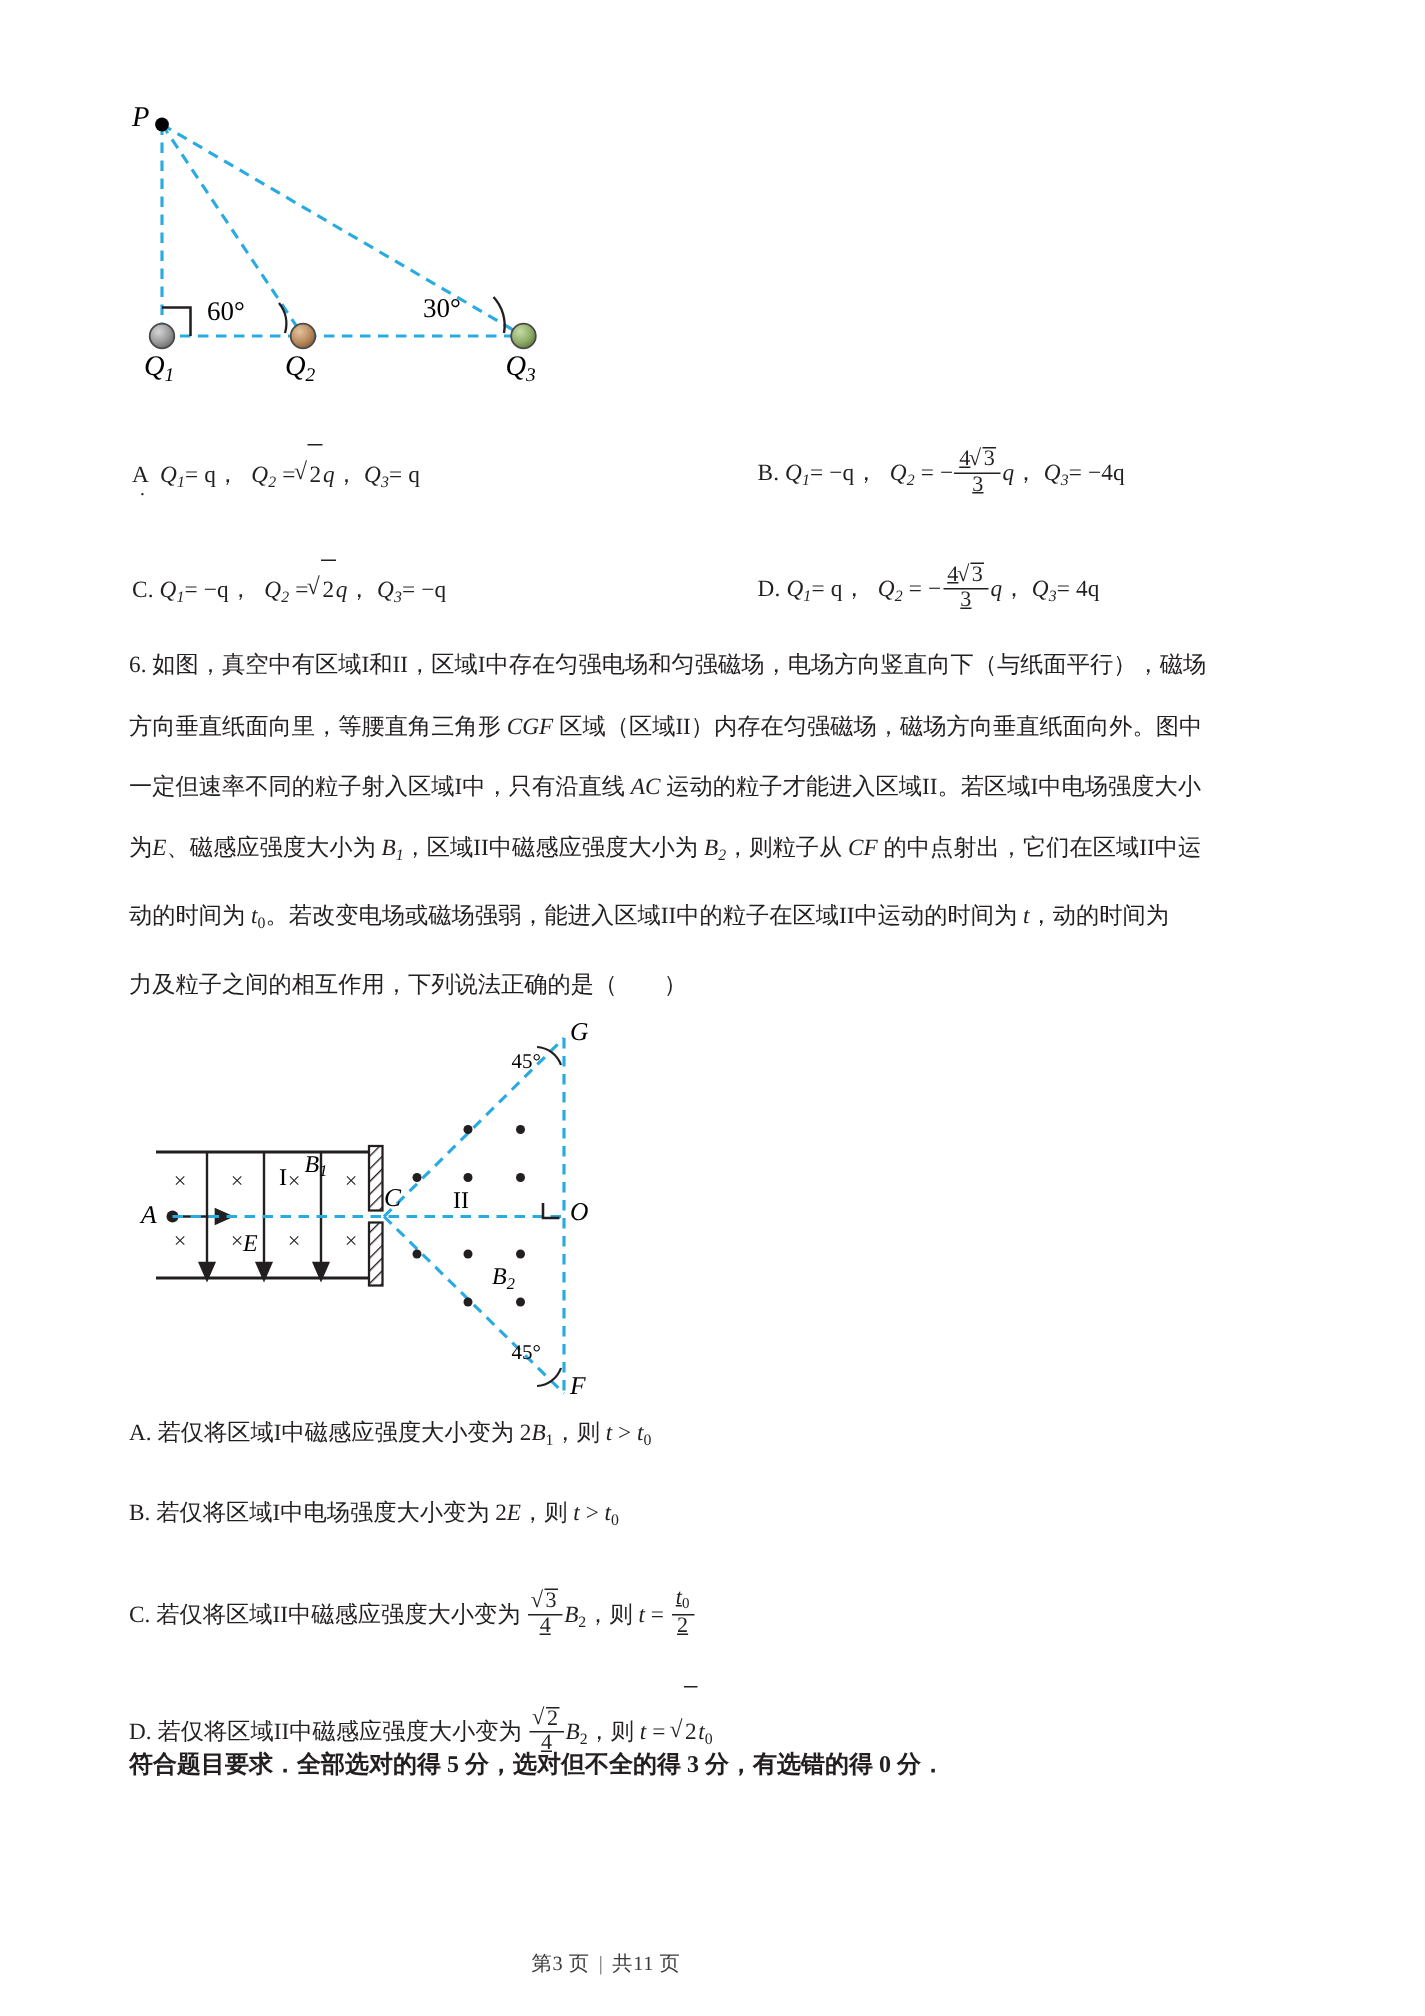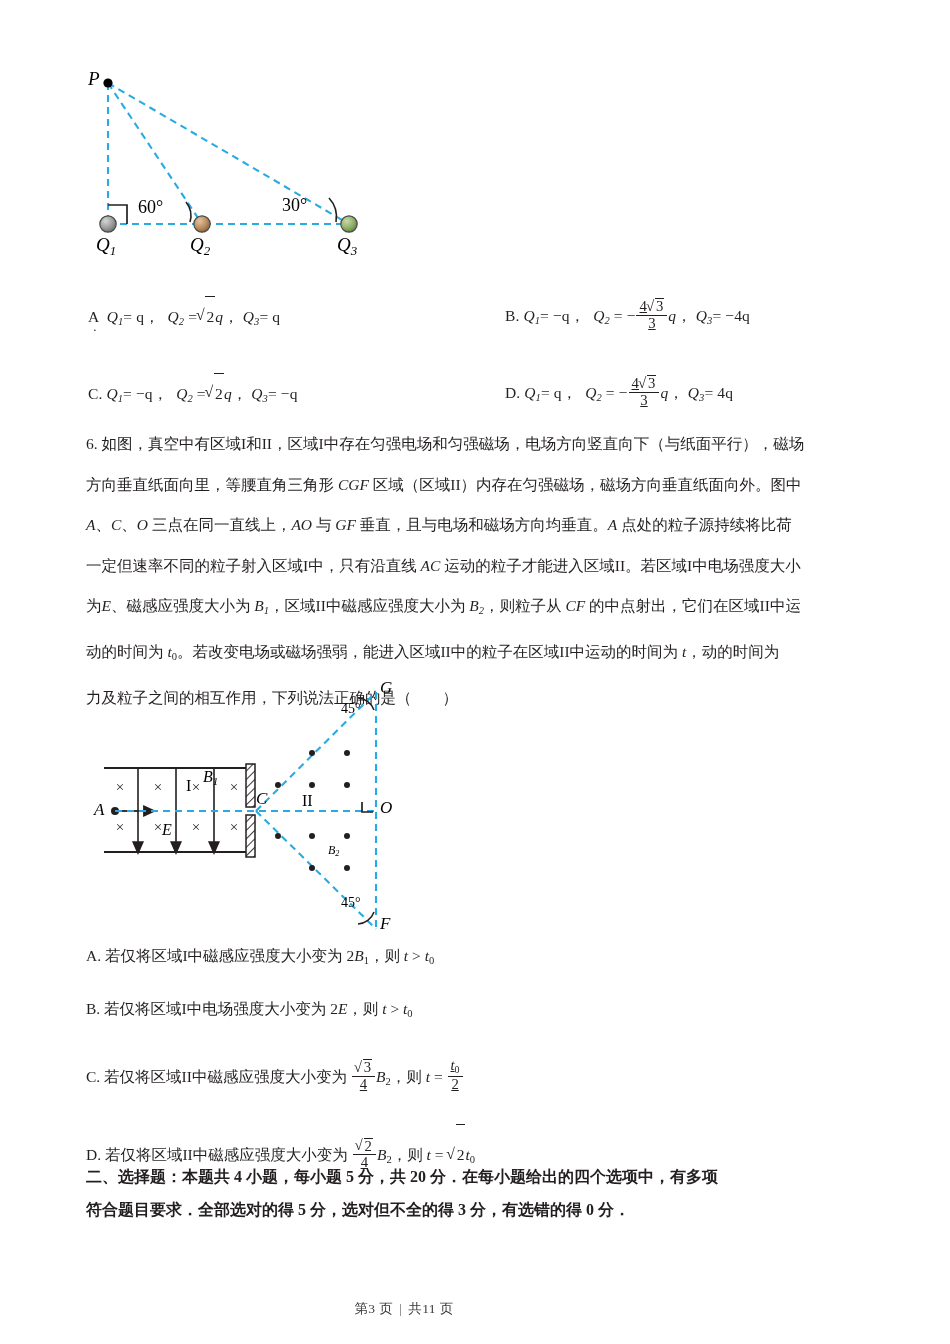--- a/index.html
+++ b/index.html
@@ -228,21 +228,20 @@
       <span class="it">Q</span><span class="sub">1</span><span>= q</span>，&nbsp;
       <span class="it">Q</span><span class="sub">2</span>
       <span>= −</span><span class="frac"><span class="num"><span>4</span><span class="sqrt"><span class="rad">3</span></span></span><span class="den">3</span></span><span class="it">q</span>，
       <span class="it">Q</span><span class="sub">3</span><span>= 4q</span>
     </div>
   </div>
 
   <div id="q6-text">
     <p>6. 如图，真空中有区域I和II，区域I中存在匀强电场和匀强磁场，电场方向竖直向下（与纸面平行），磁场</p>
     <p><span>方向垂直纸面向里，等腰直角三角形 </span><span class="it">CGF</span><span> 区域（区域II）内存在匀强磁场，磁场方向垂直纸面向外。图中</span></p>
-    <p><span class="it">A</span><span>、</span><span class="it">C</span><span>、</span><span class="it">O</span><span> 三点在同一直线上，</span><span class="it">AO</span><span> 与 </span><span class="it">GF</span><span> 垂直，且与电场和磁场方向均垂直。</span><span class="it">A</span><span> 点处的粒子源持续将比荷</span></p>
     <p><span>一定但速率不同的粒子射入区域I中，只有沿直线 </span><span class="it">AC</span><span> 运动的粒子才能进入区域II。若区域I中电场强度大小</span></p>
     <p><span>为</span><span class="it">E</span><span>、磁感应强度大小为 </span><span class="it">B</span><span class="sub">1</span><span>，区域II中磁感应强度大小为 </span><span class="it">B</span><span class="sub">2</span><span>，则粒子从 </span><span class="it">CF</span><span> 的中点射出，它们在区域II中运</span></p>
     <p><span>动的时间为 </span><span class="it">t</span><span class="sub" style="font-style:normal">0</span><span>。若改变电场或磁场强弱，能进入区域II中的粒子在区域II中运动的时间为 </span><span class="it">t</span><span>，动的时间为</span></p>
     <p>力及粒子之间的相互作用，下列说法正确的是（　　）</p>
   </div>
 
   <div id="fig-regions">
     <svg width="330" height="258" viewBox="0 0 330 258">
       <defs>
         <pattern id="hatch" width="6" height="6" patternUnits="userSpaceOnUse" patternTransform="rotate(45)">
@@ -322,21 +321,21 @@
     <div style="position:absolute; left:294px; top:122px; font-size:17px; font-style:italic;">O</div>
 
     <div style="position:absolute; left:100px; top:101px; font-size:16px;">I</div>
 
     <div style="position:absolute; left:216px; top:116px; font-size:16px;">II</div>
 
     <div style="position:absolute; left:117px; top:92px; font-size:16px; font-style:italic;">
       <span>B</span><span class="sub-up" style="font-style:italic">1</span>
     </div>
 
-    <div style="position:absolute; left:242px; top:167px; font-size:12px; font-style:italic;text-align:right;">
+    <div style="position:absolute; left:242px; top:167px; font-size:16px; font-style:italic;text-align:right;">
       <span>B</span><span class="sub-up" style="font-style:italic">2</span>
     </div>
 
     <div style="position:absolute; left:76px; top:145px; font-size:16px; font-style:italic;">E</div>
 
     <div style="position:absolute; left:255px; top:25px; font-size:14px;">45°</div>
 
     <div style="position:absolute; left:255px; top:219px; font-size:14px;">45°</div>
   </div>
 
@@ -358,21 +357,20 @@
     </p>
 
     <p class="q6-opt tall" style="margin-top:12px;">
       <span>D.</span>
       <span>若仅将区域II中磁感应强度大小变为 </span><span class="frac"><span class="num"><span class="sqrt"><span class="rad">2</span></span></span><span class="den">4</span></span><span class="it">B</span><span class="sub" style="font-style:normal">2</span><span>，则 </span><span class="it">t</span><span> = </span><span class="sqrt"><span class="rad">2</span></span><span class="it">t</span><span class="sub" style="font-style:normal">0</span>
     </p>
 
   </div>
 
   <div id="section-two">
-    <div>二、选择题：本题共 4 小题，每小题 5 分，共 20 分．在每小题给出的四个选项中，有多项</div>
     <div>符合题目要求．全部选对的得 5 分，选对但不全的得 3 分，有选错的得 0 分．</div>
   </div>
 
   <div id="footer">
     <span>第3 页</span><span class="bar">|</span><span>共11 页</span>
   </div>
 
 </div>
 
 </body></html>

